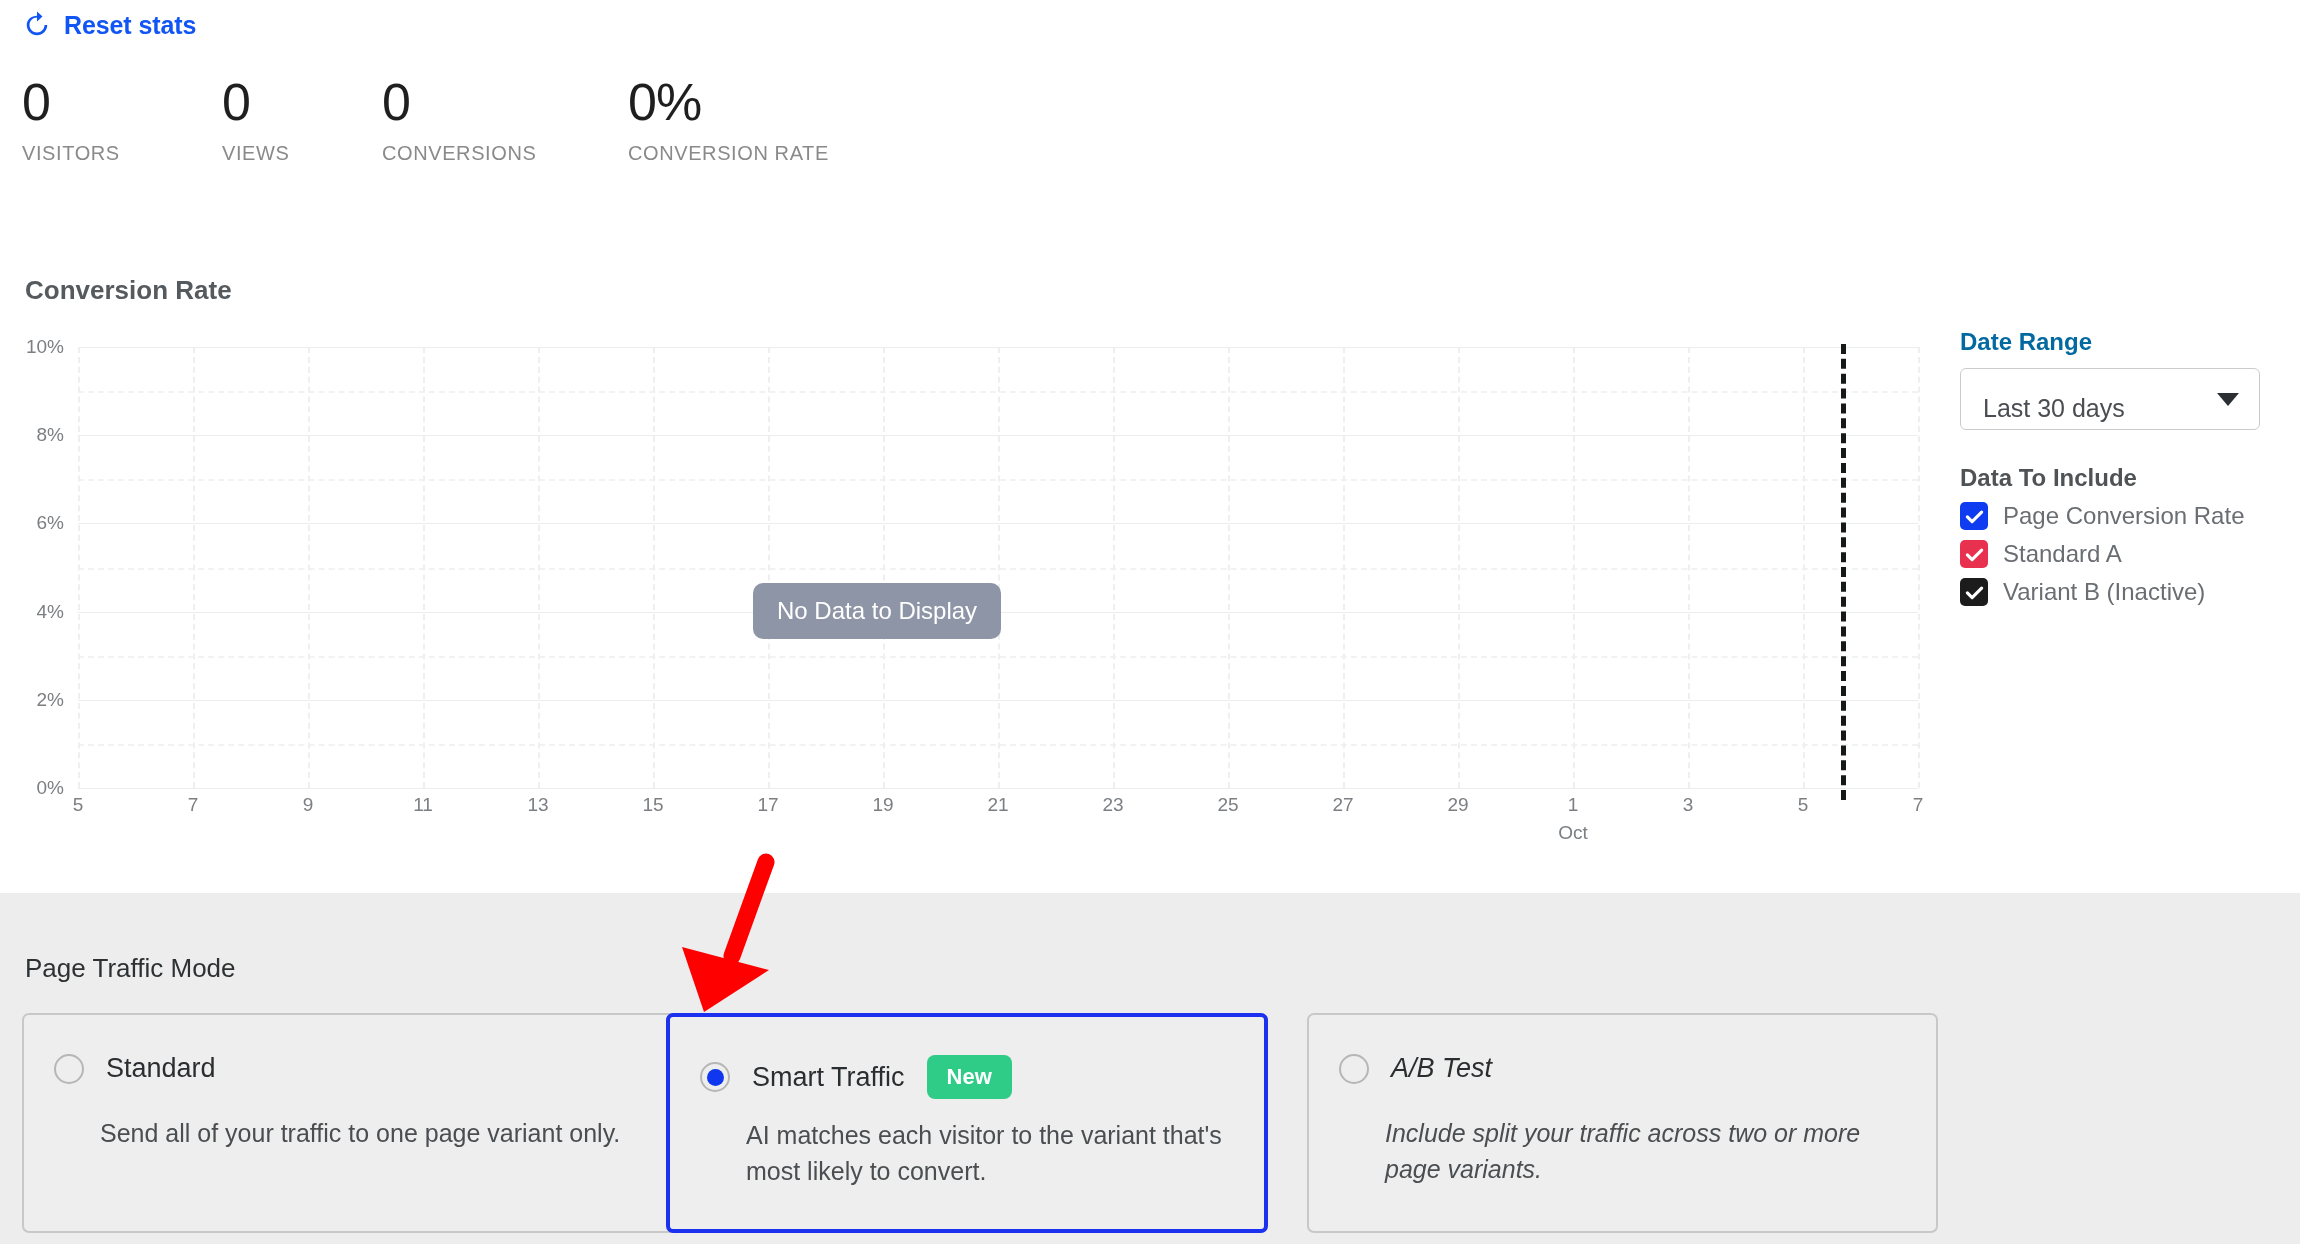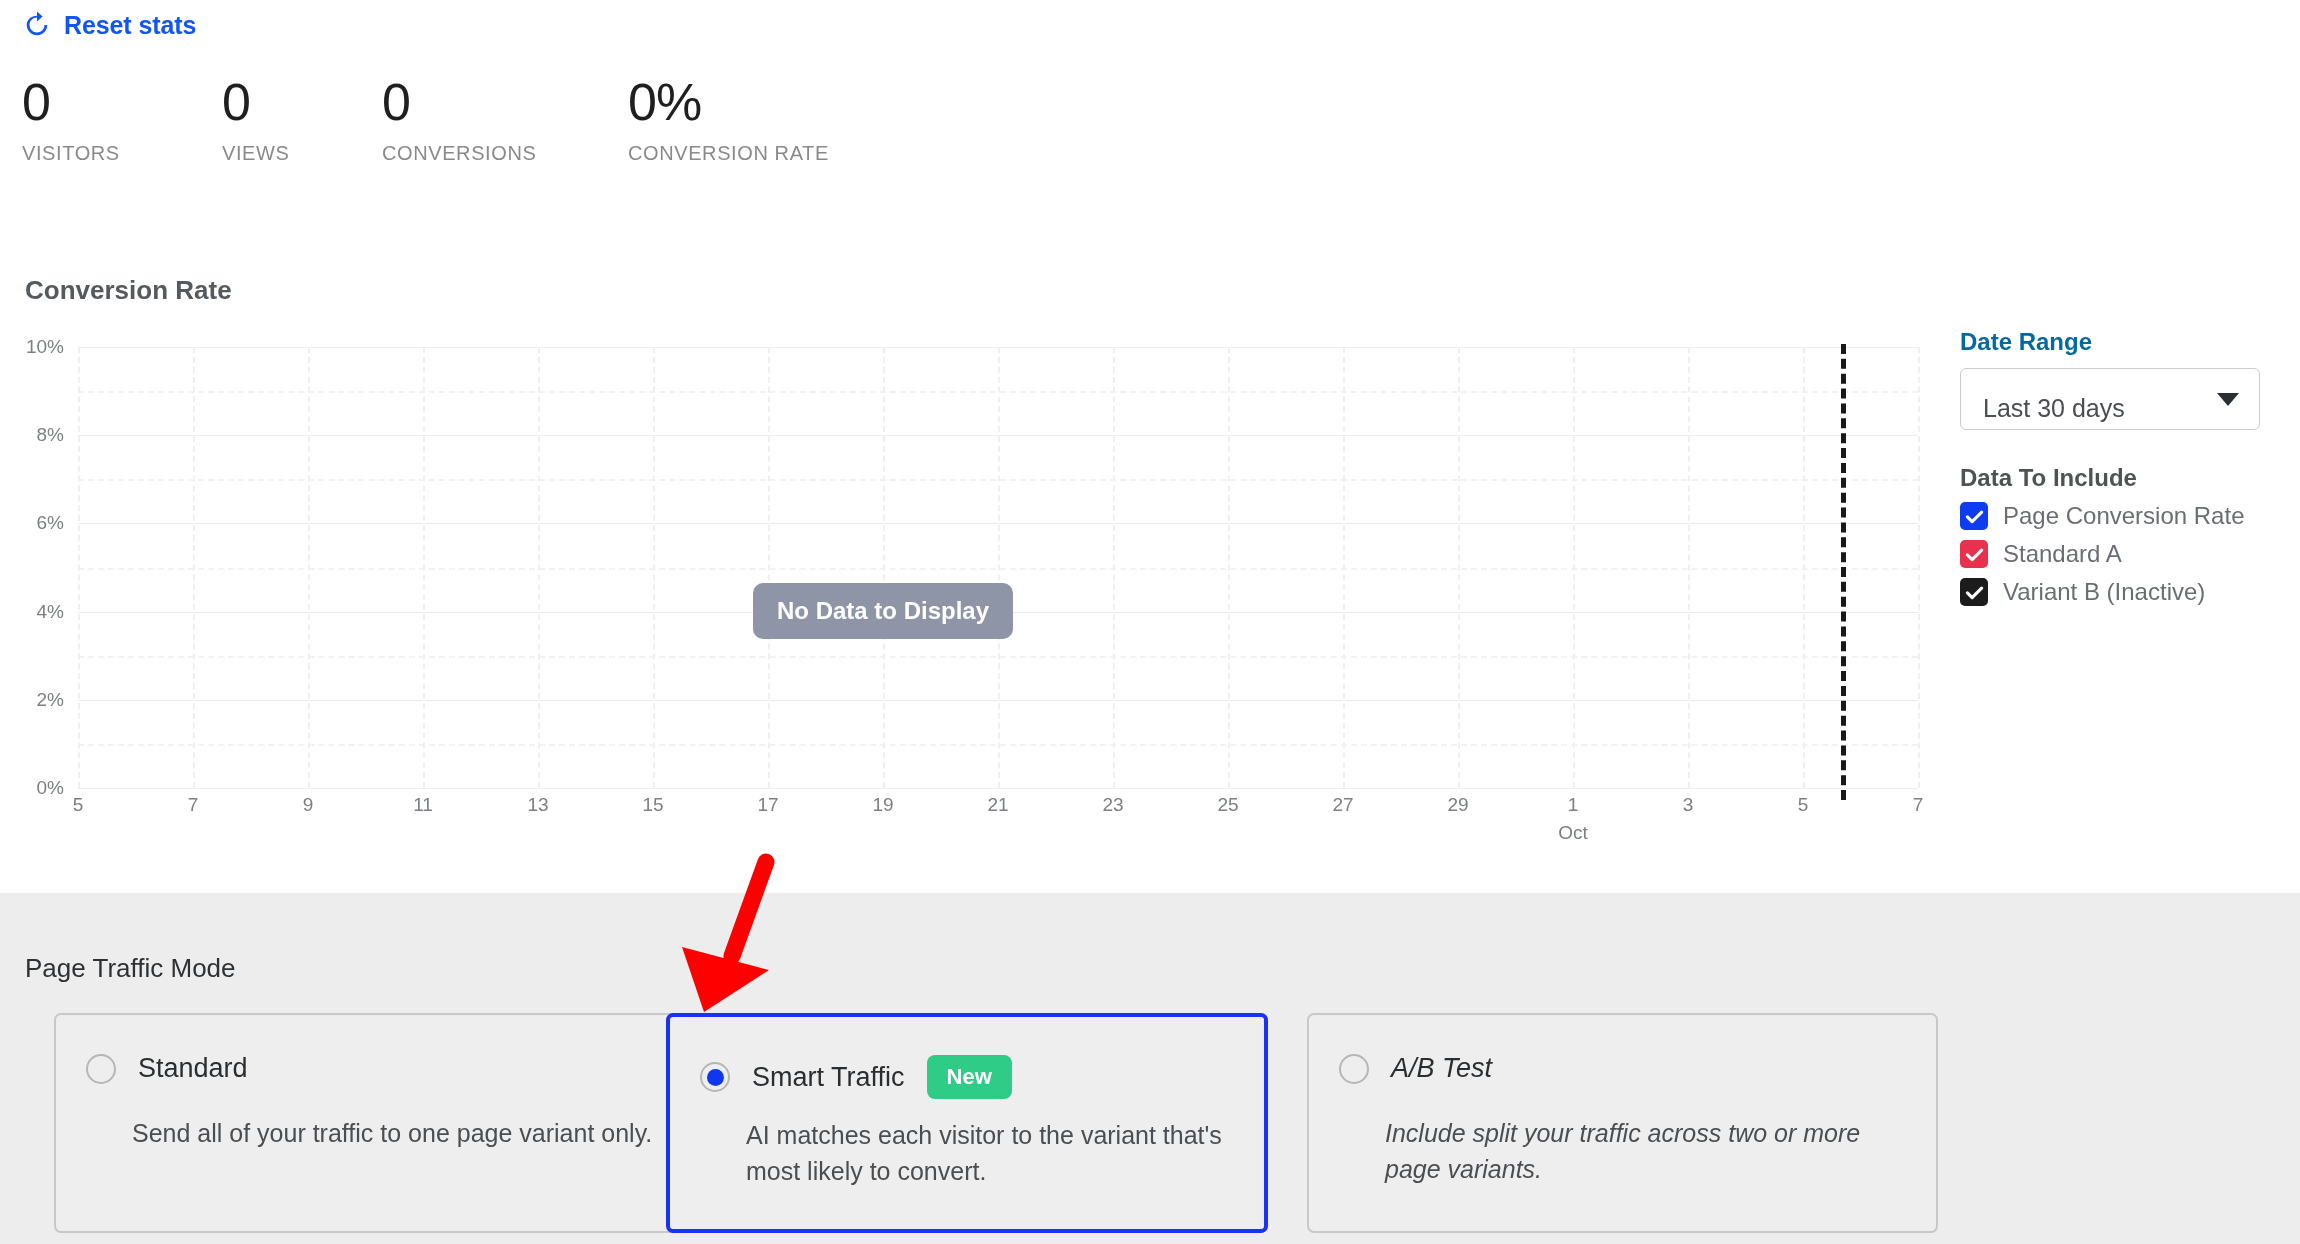--- a/index.html
+++ b/index.html
@@ -65,21 +65,21 @@
     transform: translateX(-50%); white-space: nowrap; text-align: center;
   }
   .xlabel .sub { display: block; margin-top: 6px; font-size: 19px; color: #7b7f83; }
   .marker-line {
     position: absolute; top: 344px; height: 456px;
     width: 0; border-left: 5px dashed #16181a;
   }
   .nodata {
     position: absolute;
     background: #8e95a6; color: #ffffff;
-    font-size: 24px; font-weight: 700;
+    font-size: 24px; font-weight: 400;
     padding: 14px 24px; border-radius: 10px;
     white-space: nowrap;
   }
 
   
   .controls { position: absolute; left: 1960px; top: 328px; width: 300px; }
   .ctrl-title { font-size: 24px; font-weight: 700; color: #0369a1; }
   .select-box {
     margin-top: 12px; width: 300px; height: 62px;
     border: 1px solid #c9cccf; border-radius: 6px; background: #fff;
@@ -132,21 +132,21 @@
   .badge-new {
     background: #2ecc87; color: #ffffff;
     font-size: 22px; font-weight: 700;
     padding: 9px 20px; border-radius: 8px;
     white-space: nowrap;
   }
   .mode-desc {
     position: absolute; left: 76px; top: 100px; right: 34px;
     font-size: 25px; line-height: 1.45; color: #4b4e51;
   }
-  .card-0 { left: 22px; width: 712px; margin-left: 32px; }
+  .card-0 { left: 22px; width: 712px; }
   .card-1 { left: 666px; width: 602px; }
   .card-2 { left: 1307px; width: 631px; font-style: italic; }
 
   
   .arrow-svg { position: absolute; left: 660px; top: 840px; width: 170px; height: 175px; }
 </style>
 </head>
 <body>
 
 <div id="root">

